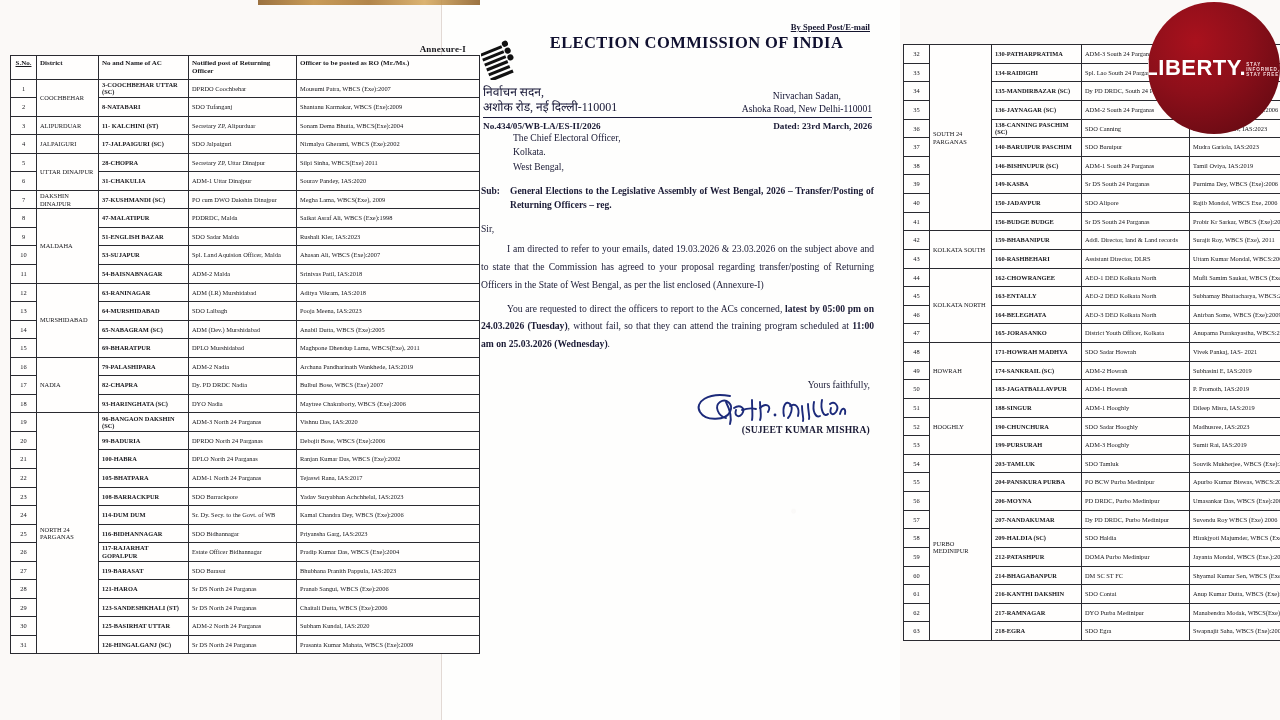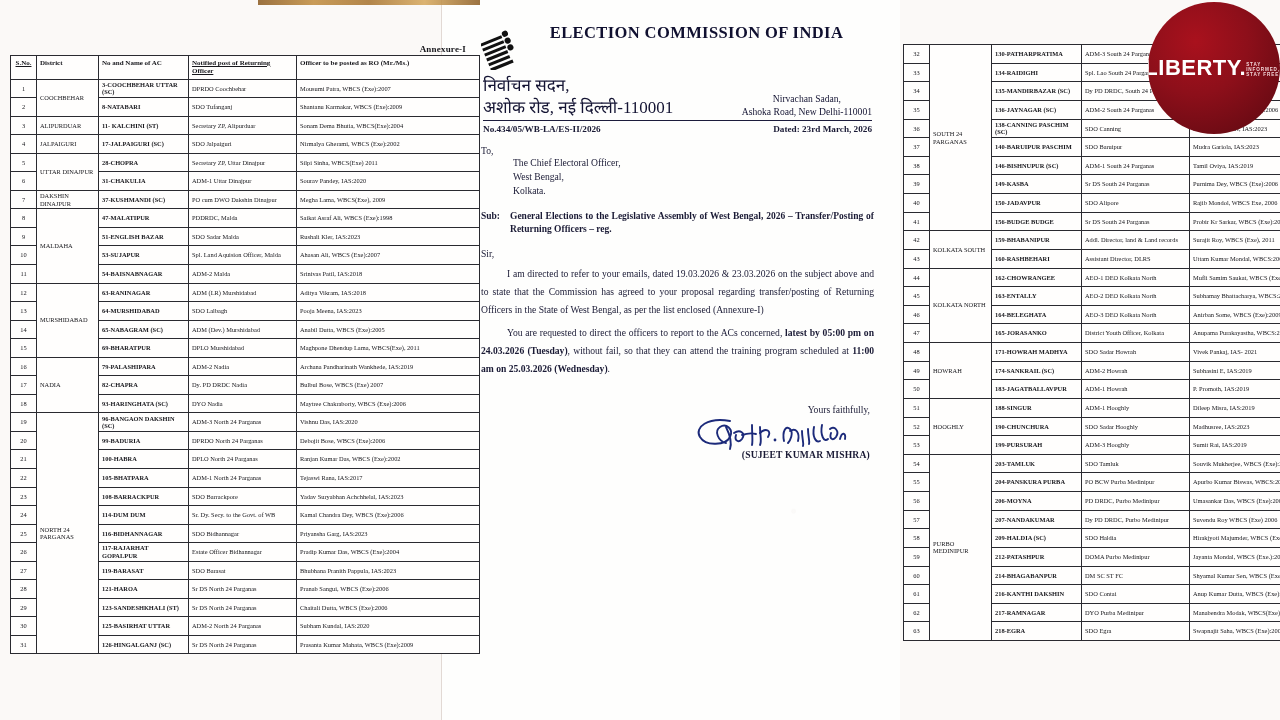--- a/index.html
+++ b/index.html
@@ -63,21 +63,21 @@
   table.annex th {
     font-weight:bold; font-size:7px; text-align:left; vertical-align:top;
     padding-top:3px; padding-bottom:3px;
   }
   td.sno { text-align:center; font-size:7px; }
   td.district { font-size:7px; line-height:1.12; }
   td.acname { font-weight:600; font-size:6.6px; }
   .h-sno { width:26px; text-align:center !important;text-decoration:underline; }
   .h-dist { width:62px; }
   .h-ac { width:90px; }
-  .h-post { width:108px;text-decoration:underline; }
+  .h-post { width:108px; }
   .h-off { width:auto; }
 
   
   #annex-right table.annex { width:400px; }
 
   
   #letter {
     position:absolute; left:455px; top:0; width:445px; height:720px;
     padding:22px 26px 0 26px;
     color:#1a1a35;
@@ -93,21 +93,21 @@
   .eci-titles { flex:1 1 auto; text-align:center; padding-right:8px; }
   .eci-hindi { font-size:12px; letter-spacing:.3px; color:#141433; }
   .eci-eng {
     font-size:16.5px; font-weight:bold; letter-spacing:.4px;
     color:#101030; margin-top:-1px; white-space:nowrap;
   }
   .addr-row {
     display:flex; justify-content:space-between; align-items:flex-end;
     margin-top:5px; padding:0 2px;
   }
-  .addr-hi { font-size:17px; line-height:1.28; color:#141433; }
+  .addr-hi { font-size:12px; line-height:1.28; color:#141433; }
   .addr-en { font-size:9.6px; line-height:1.32; text-align:center; color:#141433; }
   .rule { border-bottom:1.1px solid #1c1c3c; margin:1px 2px 0 2px; }
   .refrow {
     display:flex; justify-content:space-between;
     font-weight:bold; font-size:9.2px; margin-top:3px; padding:0 2px;
   }
   .to { margin-top:11px; font-size:9.6px; }
   .addressee { margin-left:32px; line-height:1.5; font-size:9.6px; }
   .sub {
     display:flex; gap:10px; margin-top:11px; font-weight:bold;
@@ -367,20 +367,21 @@
             <td class="sno">31</td>
             <td class="acname">126-HINGALGANJ (SC)</td>
             <td class="">Sr DS North 24 Parganas</td>
             <td class="">Prasanta Kumar Mahata, WBCS (Exe):2009</td>
           </tr>
         </tbody>
     </table>
   </div>
 
   <div id="letter">
+    <div class="speedpost">By Speed Post/E-mail</div>
 
     <div class="eci-head">
       <div class="eci-logo">
         <svg viewBox="0 0 60 62" width="40" height="42" aria-hidden="true">
           <g transform="rotate(-22 30 31)">
             <rect x="4" y="12" width="34" height="4.6" fill="#111"></rect>
             <rect x="4" y="20" width="34" height="4.6" fill="#111"></rect>
             <rect x="4" y="28" width="34" height="4.6" fill="#111"></rect>
             <rect x="4" y="36" width="34" height="4.6" fill="#111"></rect>
             <rect x="4" y="44" width="34" height="4.6" fill="#111"></rect>
@@ -406,25 +407,24 @@
         <div>Ashoka Road, New Delhi-110001</div>
       </div>
     </div>
     <div class="rule"></div>
 
     <div class="refrow">
       <span>No.434/05/WB-LA/ES-II/2026</span>
       <span>Dated:  23rd March, 2026</span>
     </div>
 
-    <div class="to">To,</div>
     <div class="addressee">
       <div>The Chief Electoral Officer,</div>
+      <div>Kolkata.</div>
       <div>West Bengal,</div>
-      <div>Kolkata.</div>
     </div>
 
     <div class="sub">
       <span class="sub-key">Sub:</span>
       <span class="sub-val">General Elections to the Legislative Assembly of West Bengal, 2026 – Transfer/Posting of Returning Officers – reg.</span>
     </div>
 
     <div class="sir">Sir,</div>
 
     <p class="body">I am directed to refer to your emails, dated 19.03.2026 &amp; 23.03.2026 on the subject above and to state that the Commission has agreed to your proposal regarding transfer/posting of Returning Officers in the State of West Bengal, as per the list enclosed (Annexure-I)</p>

